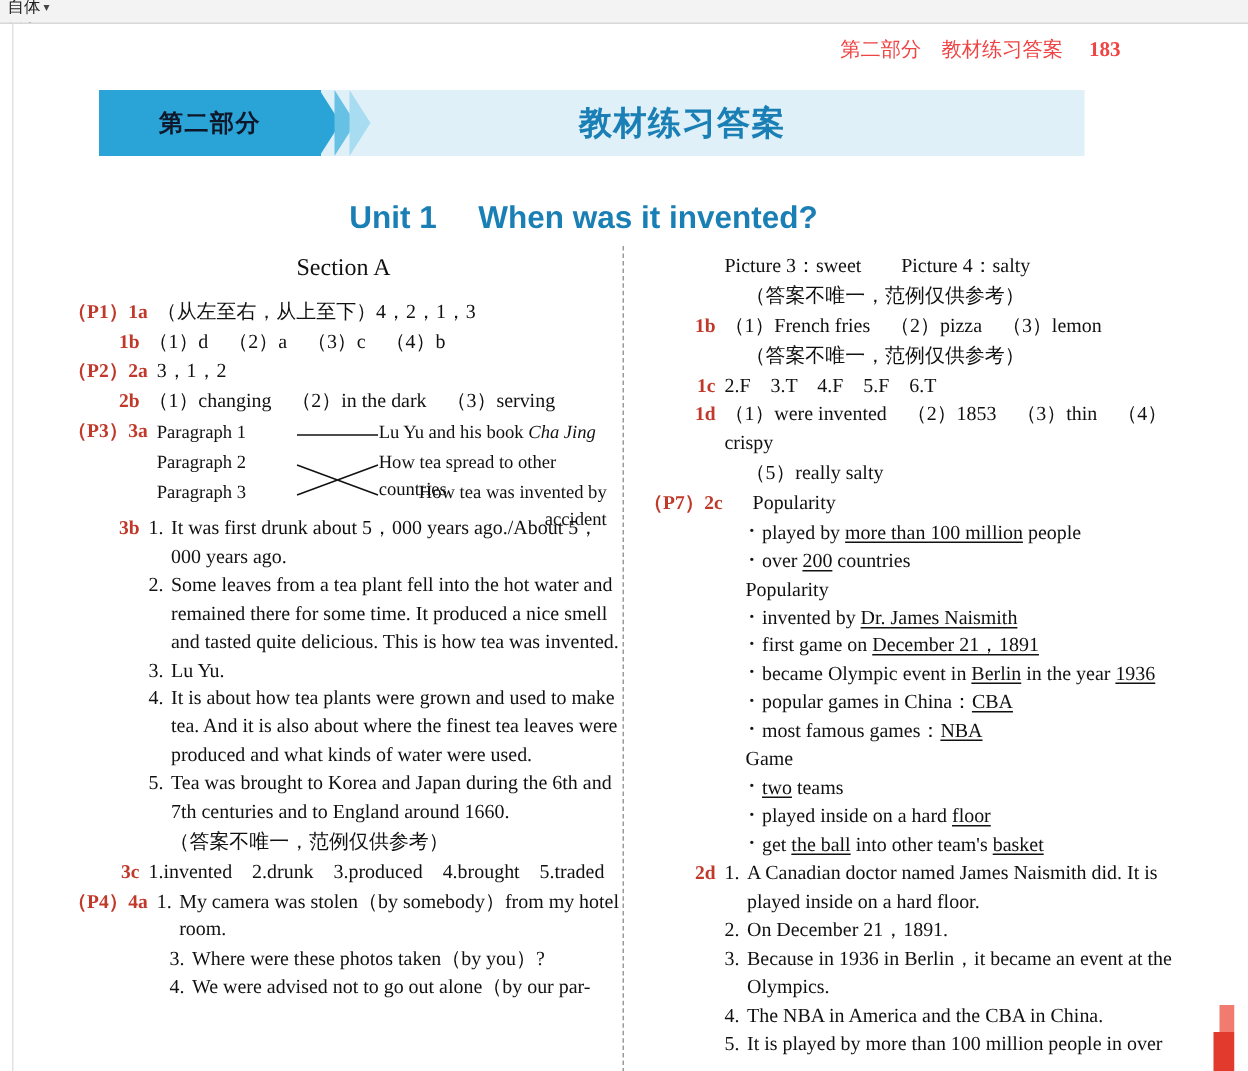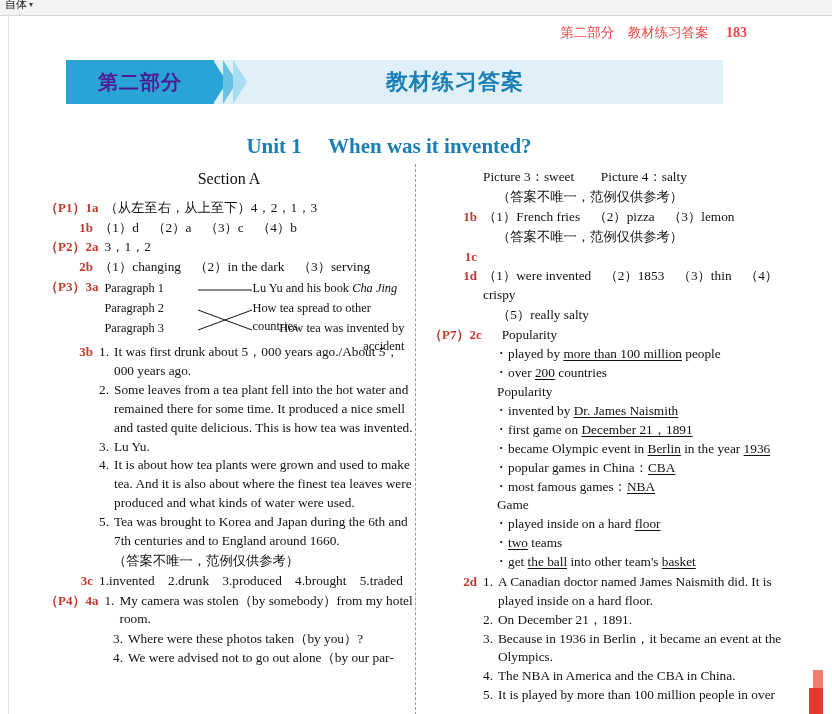--- a/index.html
+++ b/index.html
@@ -51,25 +51,25 @@
   }
 
   
   .banner {
     position: absolute; top: 44px; left: 57px;
     width: 657px; height: 44px;
     background: #dff0f8;
     display: flex; align-items: center;
   }
   .banner-tag {
-    background: #2aa3d6; color: #4c1d95;
+    background: #2aa3d6; color: #0f172a;
     height: 44px; min-width: 148px;
     display: flex; align-items: center; justify-content: center;
     font-family: "Liberation Sans", sans-serif;
-    font-weight: bold; font-size: 20px; letter-spacing: 1px; text-align: center;
+    font-weight: bold; font-size: 16px; letter-spacing: 1px; text-align: center;
   }
   .banner-arrows {
     display: flex; align-items: center; height: 44px; margin-left: -1px;
   }
   .banner-arrows span {
     display: block; width: 0; height: 0;
     border-top: 22px solid transparent;
     border-bottom: 22px solid transparent;
     border-left: 14px solid #2aa3d6;
   }
@@ -79,21 +79,21 @@
     flex: 1; text-align: center;
     color: #1a7fb5; font-weight: bold; font-size: 22px;
     letter-spacing: 1px; margin-right: 60px;
   }
 
   
   .unit-title {
     position: absolute; top: 118px; left: 0; width: 760px;
     text-align: center;
     color: #1a7fb5; font-weight: bold; font-size: 21px;
-    font-family: Liberation Serif, serif;
+    font-family: Liberation Sans, sans-serif;
   }
   .unit-title .u-sp { display: inline-block; width: 16px; }
 
   
   .cols {
     position: absolute; top: 152px; left: 24px;
     width: 770px; height: 560px;
   }
   .col {
     position: absolute; top: 0; width: 368px; height: 560px;
@@ -349,20 +349,21 @@
       <div class="row">
         <div class="lab">1b</div>
         <div class="body">（1）French fries　（2）pizza　（3）lemon</div>
       </div>
       <div class="row">
         <div class="lab"></div>
         <div class="body" style="padding-left:14px;">（答案不唯一，范例仅供参考）</div>
       </div>
       <div class="row">
         <div class="lab">1c</div>
+        <div class="body">2.F　3.T　4.F　5.F　6.T</div>
       </div>
       <div class="row">
         <div class="lab">1d</div>
         <div class="body">（1）were invented　（2）1853　（3）thin　（4）crispy</div>
       </div>
       <div class="row">
         <div class="lab"></div>
         <div class="body" style="padding-left:14px;">（5）really salty</div>
       </div>
       <div class="row">
@@ -376,22 +377,22 @@
 
           <div class="bul"><span>played by </span><span class="ul">more than 100 million</span><span> people</span></div>
           <div class="bul"><span>over </span><span class="ul">200</span><span> countries</span></div>
           <div>Popularity</div>
           <div class="bul"><span>invented by </span><span class="ul">Dr. James Naismith</span></div>
           <div class="bul"><span>first game on </span><span class="ul">December 21，1891</span></div>
           <div class="bul"><span>became Olympic event in </span><span class="ul">Berlin</span><span> in the year </span><span class="ul">1936</span></div>
           <div class="bul"><span>popular games in China：</span><span class="ul">CBA</span></div>
           <div class="bul"><span>most famous games：</span><span class="ul">NBA</span></div>
           <div>Game</div>
+          <div class="bul"><span class="ul">two</span><span> teams</span></div>
           <div class="bul"><span>played inside on a hard </span><span class="ul">floor</span></div>
-          <div class="bul"><span class="ul">two</span><span> teams</span></div>
           <div class="bul"><span>get </span><span class="ul">the ball</span><span> into other team's </span><span class="ul">basket</span></div>
 
         </div>
       </div>
 
       <div class="row">
         <div class="lab">2d</div>
         <div class="body">
           <ul class="nlist">
             <li><span class="n">1.</span><span>A Canadian doctor named James Naismith did. It is played inside on a hard floor.</span></li>

